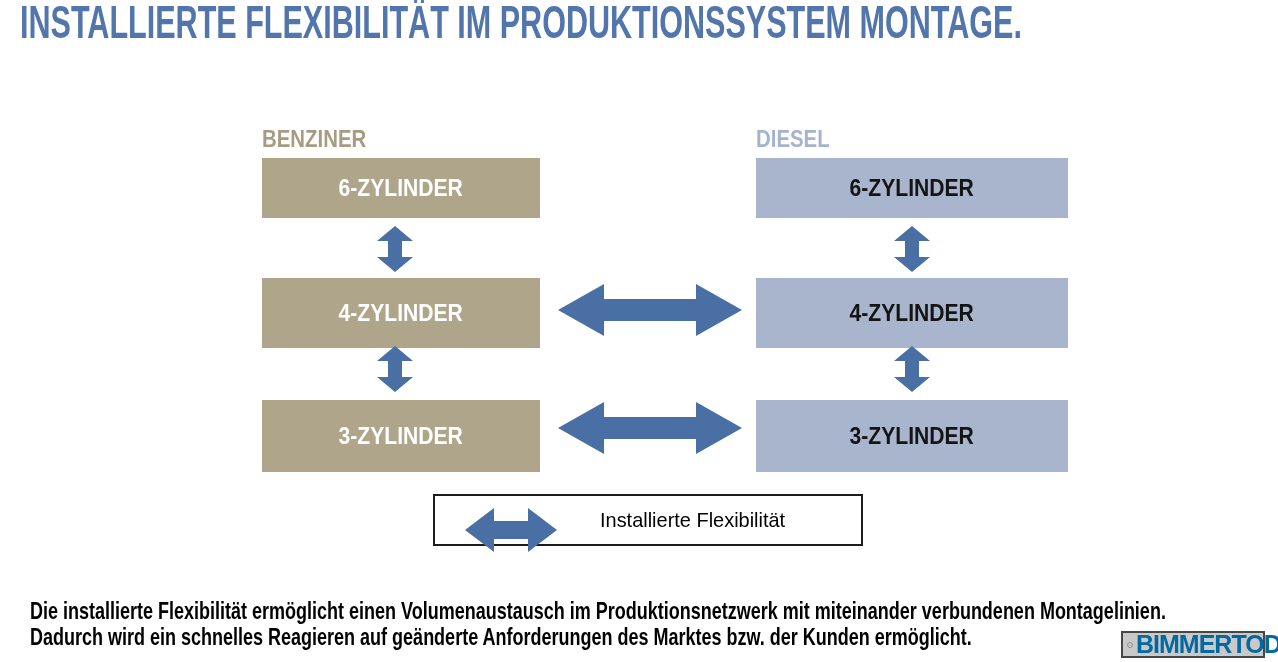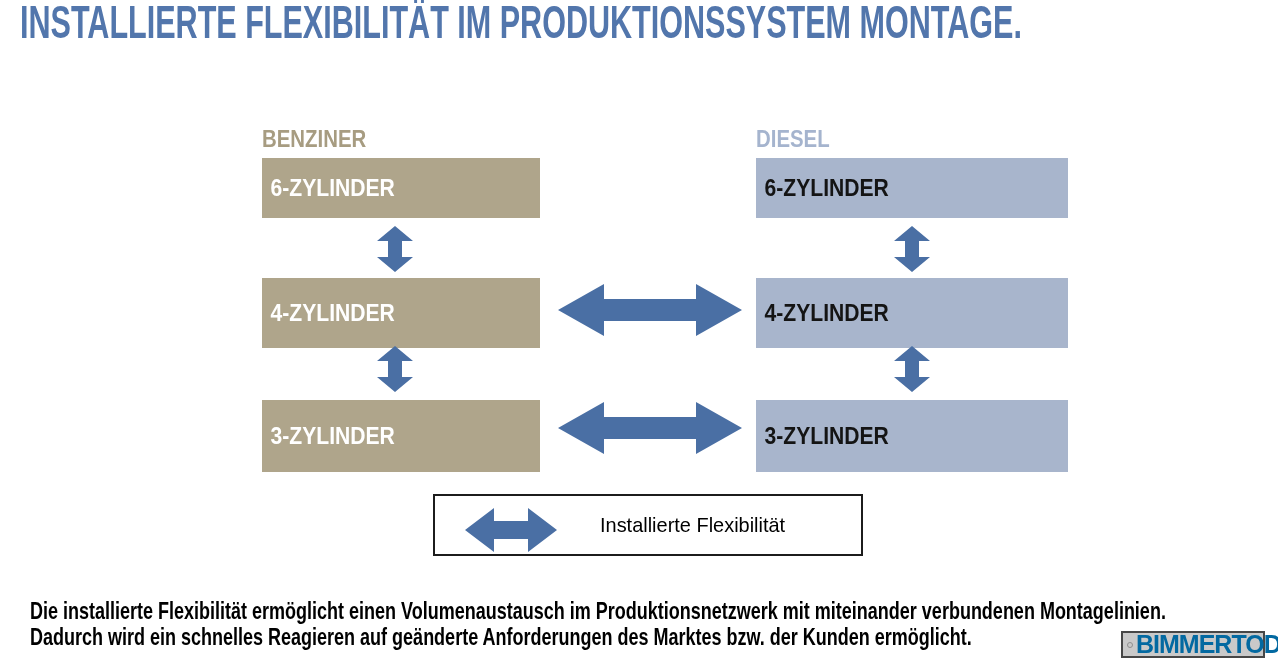--- a/index.html
+++ b/index.html
@@ -20,42 +20,42 @@
 
   .col-label {
     position:absolute; top:127px; font-size:24px; font-weight:700;
     line-height:24px; white-space:nowrap;
     transform:scaleX(0.85); transform-origin:left top;
   }
   .col-label.benziner { left:262px; color:var(--benziner-label,#a79c81); }
   .col-label.diesel   { left:756px; color:var(--diesel-label,#a5b4ce); }
 
   .box {
-    position:absolute; display:flex; align-items:center; 
+    position:absolute; display:flex; align-items:center; justify-content:center;
     font-size:24px; font-weight:700;
   }
   .box .lbl { display:inline-block; transform:scaleX(0.88); transform-origin:center center; white-space:nowrap; }
   .box.bz { left:262px; width:278px; background:var(--benziner-box,#afa58b); color:var(--benziner-text,#fff); }
   .box.ds { left:756px; width:312px; background:var(--diesel-box,#a8b5cc);  color:var(--diesel-text,#141414); }
   .r1 { top:158px; height:60px; }
   .r2 { top:278px; height:70px; }
   .r3 { top:400px; height:72px; }
 
   .arrow { position:absolute; color:var(--arrow-blue,#4a6fa4); }
   .va { width:36px; height:46px; }
   .va.bz { left:377px; }
   .va.ds { left:894px; }
   .va.g1 { top:226px; }
   .va.g2 { top:346px; }
   .ha { left:558px; width:184px; height:52px; }
   .ha.row2 { top:284px; }
   .ha.row3 { top:402px; }
 
   .legend {
-    position:absolute; left:433px; top:494px; width:430px; height:62px;
+    position:absolute; left:433px; top:494px; width:430px; height:52px;
     background:#fff; border:2px solid #1c1c1c;
   }
   .legend .arrow { left:30px; top:12px; width:92px; height:44px; }
   .legend-label {
     position:absolute; left:165px; top:0; height:100%;
     display:flex; align-items:center;
     font-size:21px; font-weight:400; color:#000;
     transform:scaleX(0.95); transform-origin:left center; white-space:nowrap;
   }
 

